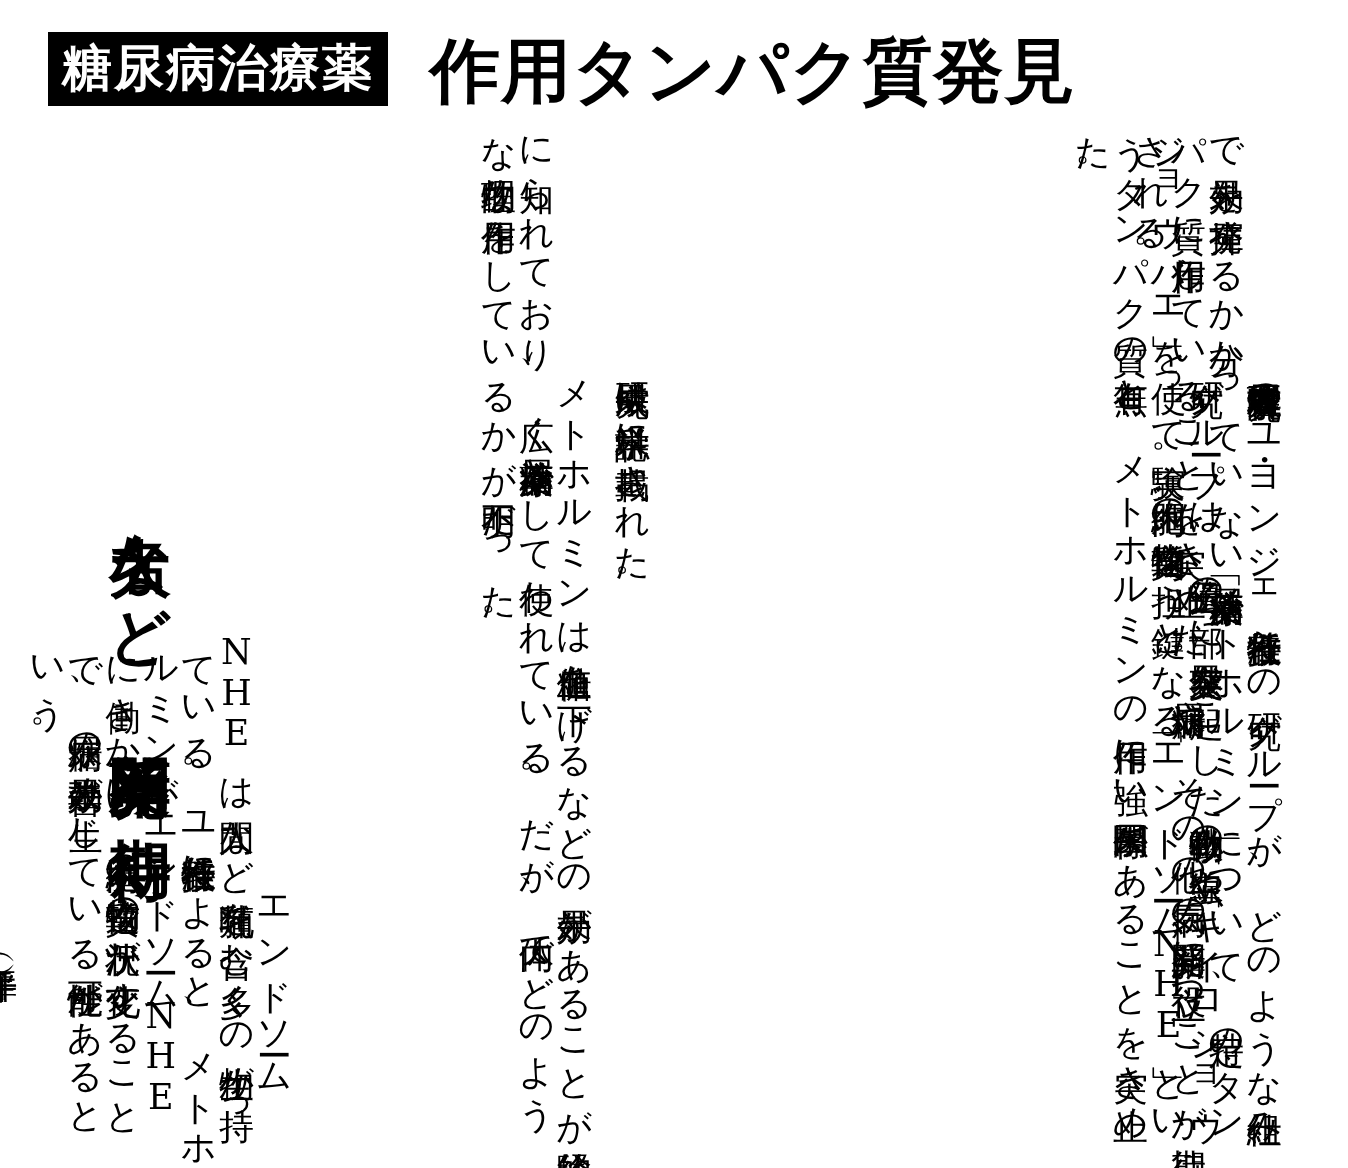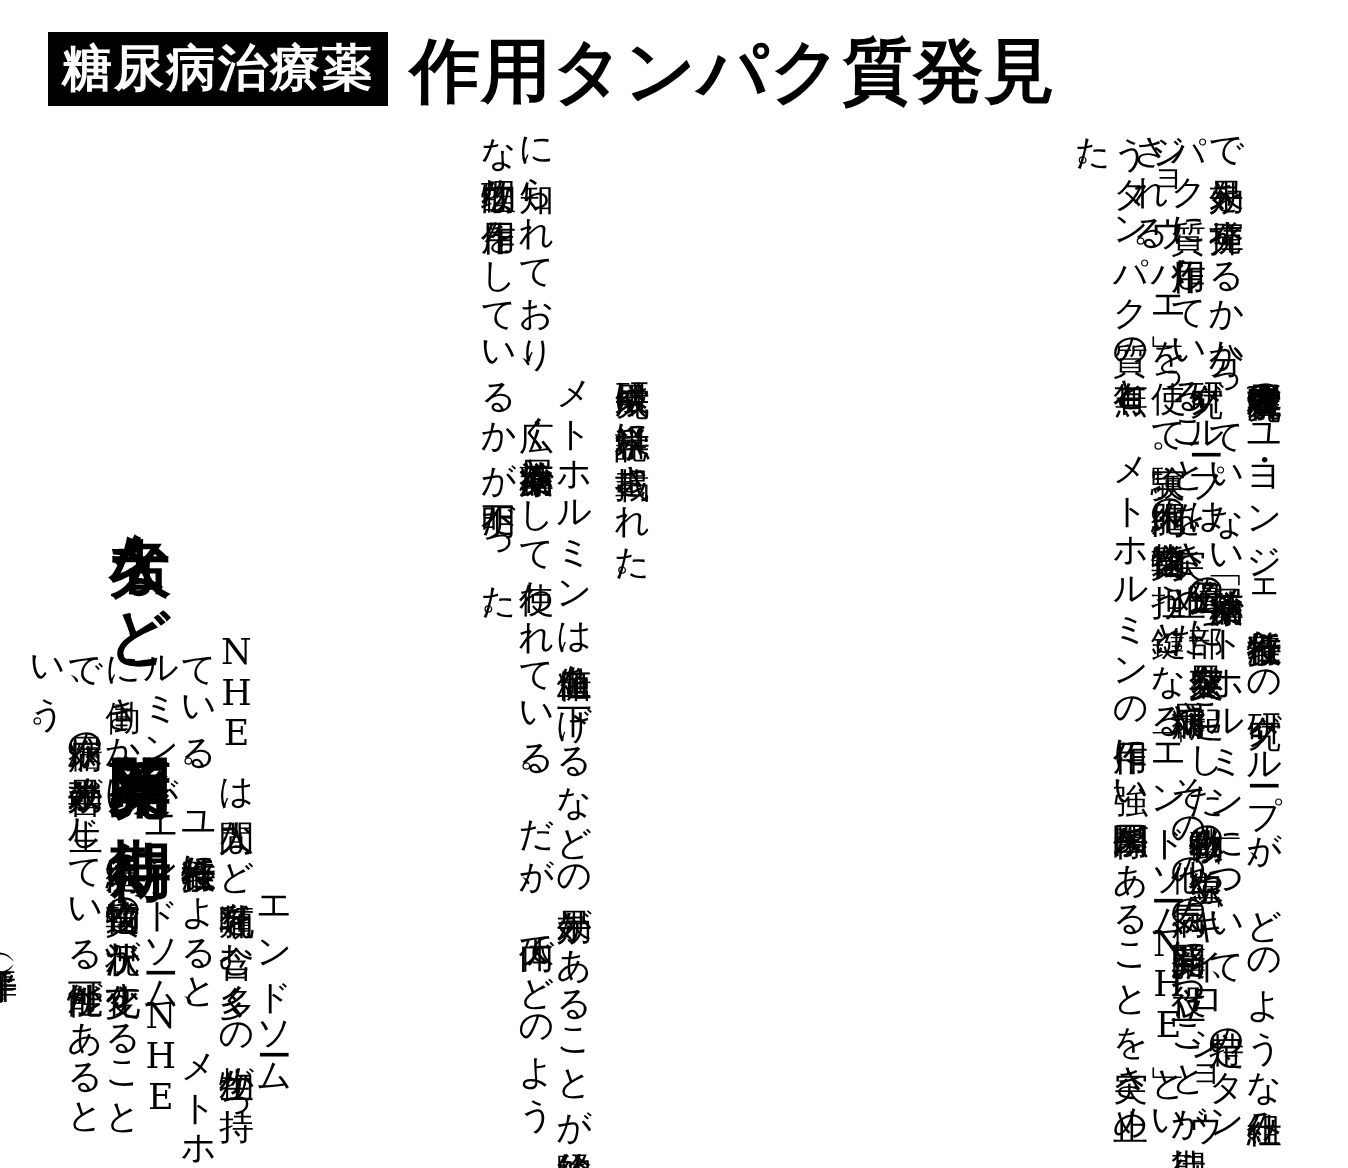--- a/index.html
+++ b/index.html
@@ -33,21 +33,21 @@
     color: #ffffff;
     font-weight: bold;
     font-size: 50px;
     line-height: 1;
     letter-spacing: 2px;
     padding: 11px 14px 13px 14px;
     white-space: nowrap;
     font-family: "DejaVu Sans", "Liberation Sans", sans-serif;
   }
   .headline-main {
-    margin-left: 22px;
+    margin-left: 42px;
     font-weight: bold;
     font-size: 70px;
     line-height: 1;
     letter-spacing: 1px;
     white-space: nowrap;
     font-family: "DejaVu Sans", "Liberation Sans", sans-serif;
   }
 
   
   .body-area {

